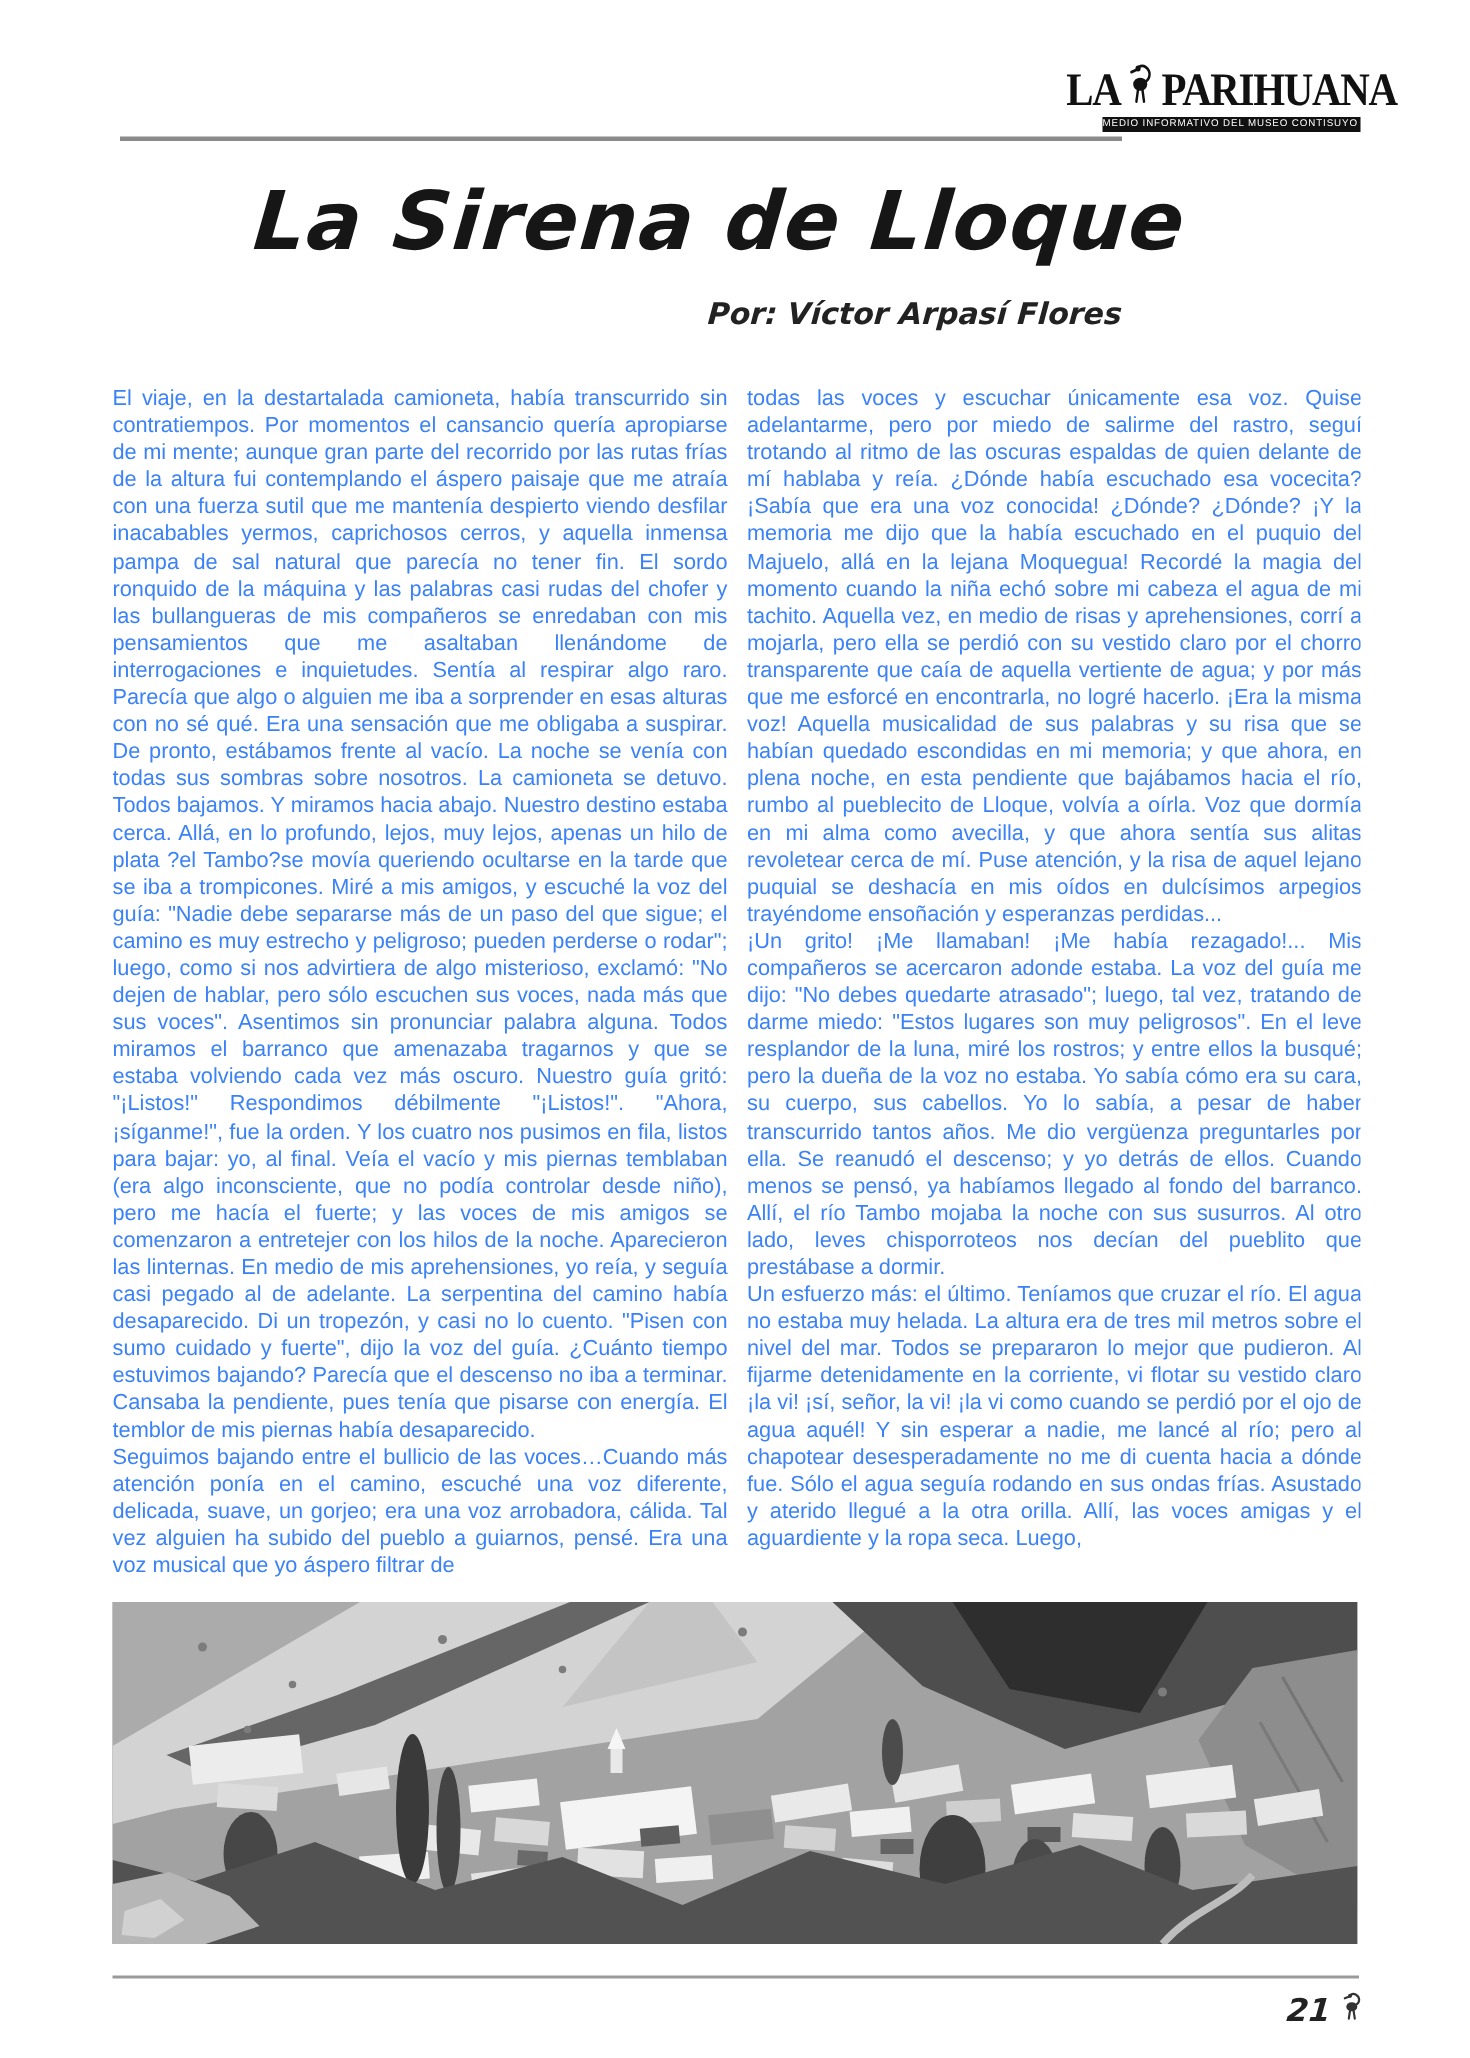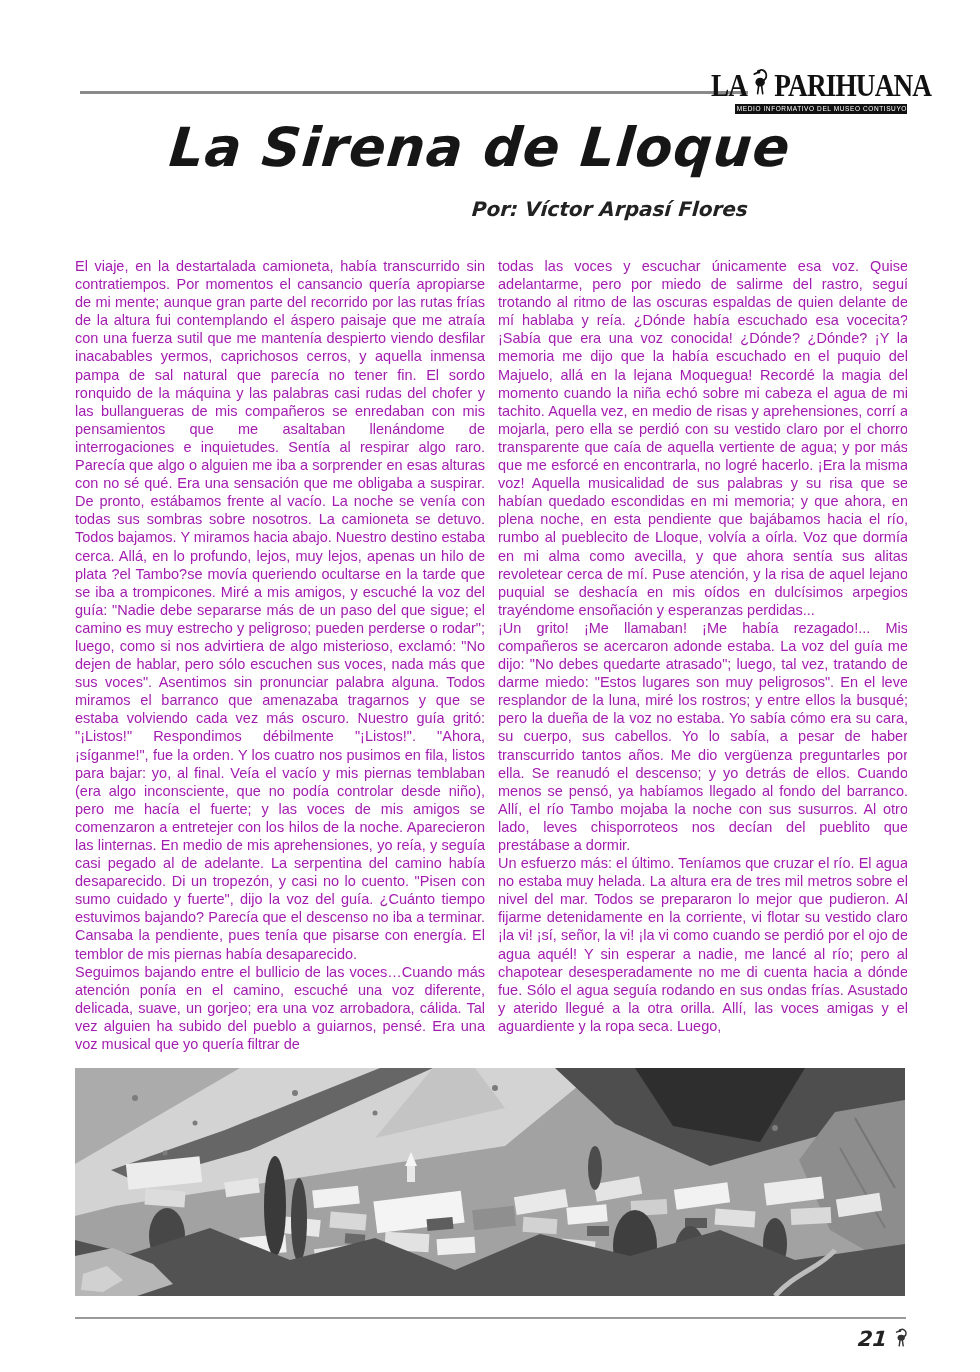--- a/index.html
+++ b/index.html
@@ -13,22 +13,22 @@
     color:#1c1c1c;
     overflow:hidden;
   }
 
   
   .masthead-rule {
     position:absolute; left:80px; top:91px;
     width:668px; height:3px; background:#8a8a8a;
   }
   .logo {
-    position:absolute; right:73px; top:66px;
-    width:172px; text-align:right;
+    position:absolute; right:73px; top:40px;
+    width:172px; text-align:left;
   }
   .logo-text {
     display:flex; align-items:flex-end; justify-content:center;
     font-family:"Liberation Serif", serif;
     font-weight:700; font-size:31px; line-height:1;
     letter-spacing:-1px; color:#111;
     transform:scaleX(0.88); transform-origin:center;
     white-space:nowrap;
   }
   .logo-text .bird { margin:0 2px 0 3px; }
@@ -62,21 +62,21 @@
 
   
   .columns {
     position:absolute; top:257px; left:75px;
     width:832px; height:810px; overflow:hidden;
     display:flex; gap:13px;
   }
   .col { width:410px; flex:0 0 410px; }
   .col p {
     font-size:14.5px; line-height:18.1px;
-    text-align:justify; color:#a21caf;
+    text-align:justify; color:#3b82f6;
   }
   .col2 p + p { }
 
   
   .photo {
     position:absolute; top:1068px; left:75px;
     width:830px; height:228px; overflow:hidden;
     background:#9e9e9e;
   }
   .photo svg { display:block; }
@@ -121,21 +121,21 @@
     </div>
     <div class="logo-bar">MEDIO INFORMATIVO DEL MUSEO CONTISUYO</div>
   </div>
 
   <h1 class="article-title">La Sirena de Lloque</h1>
   <div class="article-byline">Por: Víctor Arpasí Flores</div>
 
   <div class="columns">
     <div class="col col1">
       <p>El viaje, en la destartalada camioneta, había transcurrido sin contratiempos. Por momentos el cansancio quería apropiarse de mi mente; aunque gran parte del recorrido por las rutas frías de la altura fui contemplando el áspero paisaje que me atraía con una fuerza sutil que me mantenía despierto viendo desfilar inacabables yermos, caprichosos cerros, y aquella inmensa pampa de sal natural que parecía no tener fin. El sordo ronquido de la máquina y las palabras casi rudas del chofer y las bullangueras de mis compañeros se enredaban con mis pensamientos que me asaltaban llenándome de interrogaciones e inquietudes. Sentía al respirar algo raro. Parecía que algo o alguien me iba a sorprender en esas alturas con no sé qué. Era una sensación que me obligaba a suspirar. De pronto, estábamos frente al vacío. La noche se venía con todas sus sombras sobre nosotros. La camioneta se detuvo. Todos bajamos. Y miramos hacia abajo. Nuestro destino estaba cerca. Allá, en lo profundo, lejos, muy lejos, apenas un hilo de plata ?el Tambo?se movía queriendo ocultarse en la tarde que se iba a trompicones. Miré a mis amigos, y escuché la voz del guía: "Nadie debe separarse más de un paso del que sigue; el camino es muy estrecho y peligroso; pueden perderse o rodar"; luego, como si nos advirtiera de algo misterioso, exclamó: "No dejen de hablar, pero sólo escuchen sus voces, nada más que sus voces". Asentimos sin pronunciar palabra alguna. Todos miramos el barranco que amenazaba tragarnos y que se estaba volviendo cada vez más oscuro. Nuestro guía gritó: "¡Listos!" Respondimos débilmente "¡Listos!". "Ahora, ¡síganme!", fue la orden. Y los cuatro nos pusimos en fila, listos para bajar: yo, al final. Veía el vacío y mis piernas temblaban (era algo inconsciente, que no podía controlar desde niño), pero me hacía el fuerte; y las voces de mis amigos se comenzaron a entretejer con los hilos de la noche. Aparecieron las linternas. En medio de mis aprehensiones, yo reía, y seguía casi pegado al de adelante. La serpentina del camino había desaparecido. Di un tropezón, y casi no lo cuento. "Pisen con sumo cuidado y fuerte", dijo la voz del guía. ¿Cuánto tiempo estuvimos bajando? Parecía que el descenso no iba a terminar. Cansaba la pendiente, pues tenía que pisarse con energía. El temblor de mis piernas había desaparecido.</p>
-      <p>Seguimos bajando entre el bullicio de las voces…Cuando más atención ponía en el camino, escuché una voz diferente, delicada, suave, un gorjeo; era una voz arrobadora, cálida. Tal vez alguien ha subido del pueblo a guiarnos, pensé. Era una voz musical que yo quería filtrar de</p>
+      <p>Seguimos bajando entre el bullicio de las voces…Cuando más atención ponía en el camino, escuché una voz diferente, delicada, suave, un gorjeo; era una voz arrobadora, cálida. Tal vez alguien ha subido del pueblo a guiarnos, pensé. Era una voz musical que yo áspero filtrar de</p>
     </div>
     <div class="col col2">
       <p>todas las voces y escuchar únicamente esa voz. Quise adelantarme, pero por miedo de salirme del rastro, seguí trotando al ritmo de las oscuras espaldas de quien delante de mí hablaba y reía. ¿Dónde había escuchado esa vocecita? ¡Sabía que era una voz conocida! ¿Dónde? ¿Dónde? ¡Y la memoria me dijo que la había escuchado en el puquio del Majuelo, allá en la lejana Moquegua! Recordé la magia del momento cuando la niña echó sobre mi cabeza el agua de mi tachito. Aquella vez, en medio de risas y aprehensiones, corrí a mojarla, pero ella se perdió con su vestido claro por el chorro transparente que caía de aquella vertiente de agua; y por más que me esforcé en encontrarla, no logré hacerlo. ¡Era la misma voz! Aquella musicalidad de sus palabras y su risa que se habían quedado escondidas en mi memoria; y que ahora, en plena noche, en esta pendiente que bajábamos hacia el río, rumbo al pueblecito de Lloque, volvía a oírla. Voz que dormía en mi alma como avecilla, y que ahora sentía sus alitas revoletear cerca de mí. Puse atención, y la risa de aquel lejano puquial se deshacía en mis oídos en dulcísimos arpegios trayéndome ensoñación y esperanzas perdidas...</p>
       <p>¡Un grito! ¡Me llamaban! ¡Me había rezagado!... Mis compañeros se acercaron adonde estaba. La voz del guía me dijo: "No debes quedarte atrasado"; luego, tal vez, tratando de darme miedo: "Estos lugares son muy peligrosos". En el leve resplandor de la luna, miré los rostros; y entre ellos la busqué; pero la dueña de la voz no estaba. Yo sabía cómo era su cara, su cuerpo, sus cabellos. Yo lo sabía, a pesar de haber transcurrido tantos años. Me dio vergüenza preguntarles por ella. Se reanudó el descenso; y yo detrás de ellos. Cuando menos se pensó, ya habíamos llegado al fondo del barranco. Allí, el río Tambo mojaba la noche con sus susurros. Al otro lado, leves chisporroteos nos decían del pueblito que prestábase a dormir.</p>
       <p>Un esfuerzo más: el último. Teníamos que cruzar el río. El agua no estaba muy helada. La altura era de tres mil metros sobre el nivel del mar. Todos se prepararon lo mejor que pudieron. Al fijarme detenidamente en la corriente, vi flotar su vestido claro ¡la vi! ¡sí, señor, la vi! ¡la vi como cuando se perdió por el ojo de agua aquél! Y sin esperar a nadie, me lancé al río; pero al chapotear desesperadamente no me di cuenta hacia a dónde fue. Sólo el agua seguía rodando en sus ondas frías. Asustado y aterido llegué a la otra orilla. Allí, las voces amigas y el aguardiente y la ropa seca. Luego,</p>
     </div>
   </div>
 
   <div class="photo">
     <svg width="830" height="228" viewBox="0 0 830 228" aria-hidden="true">

